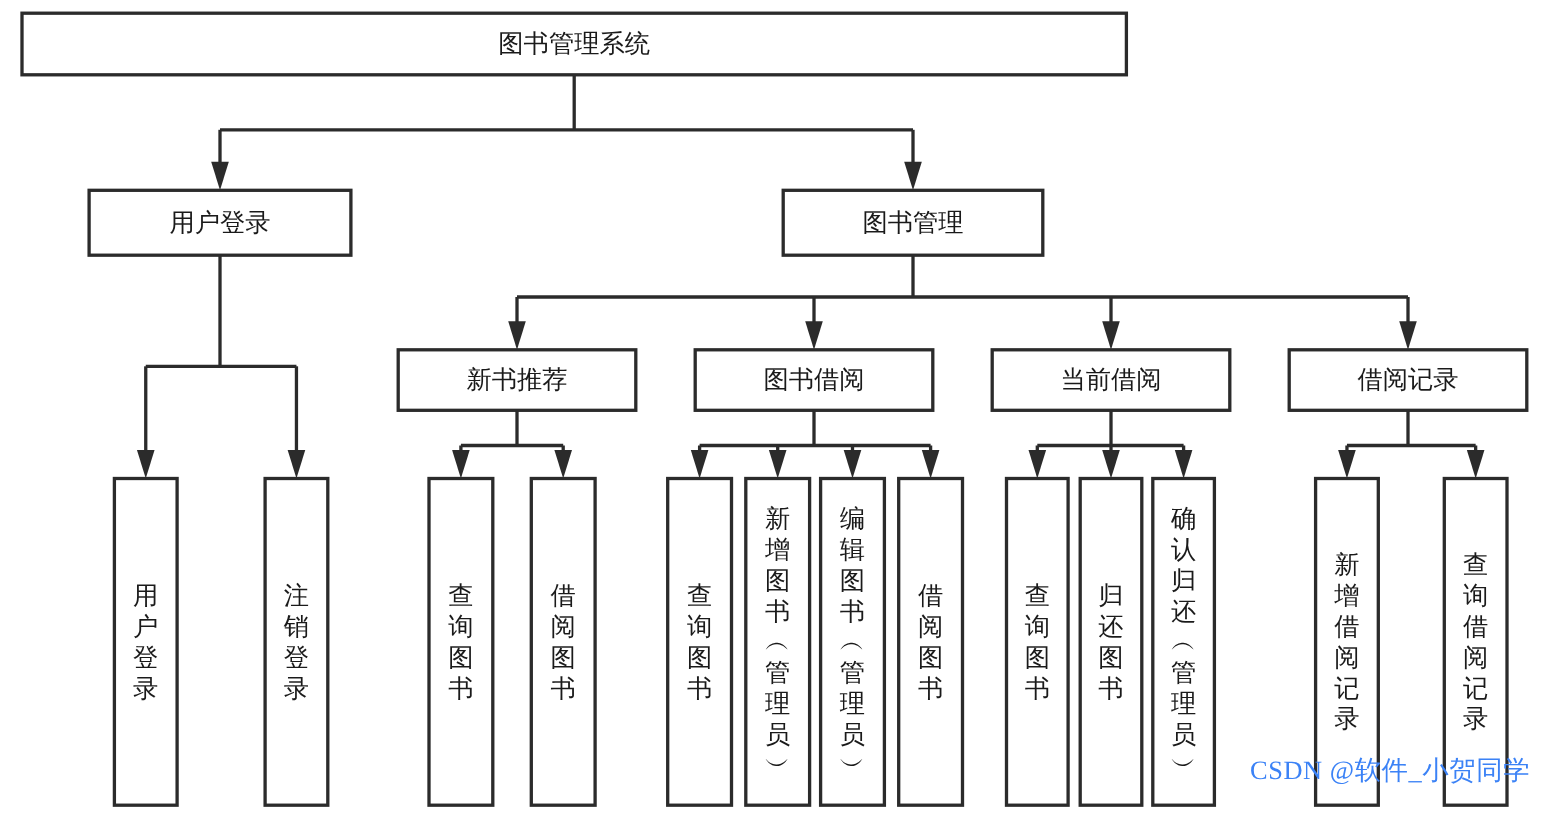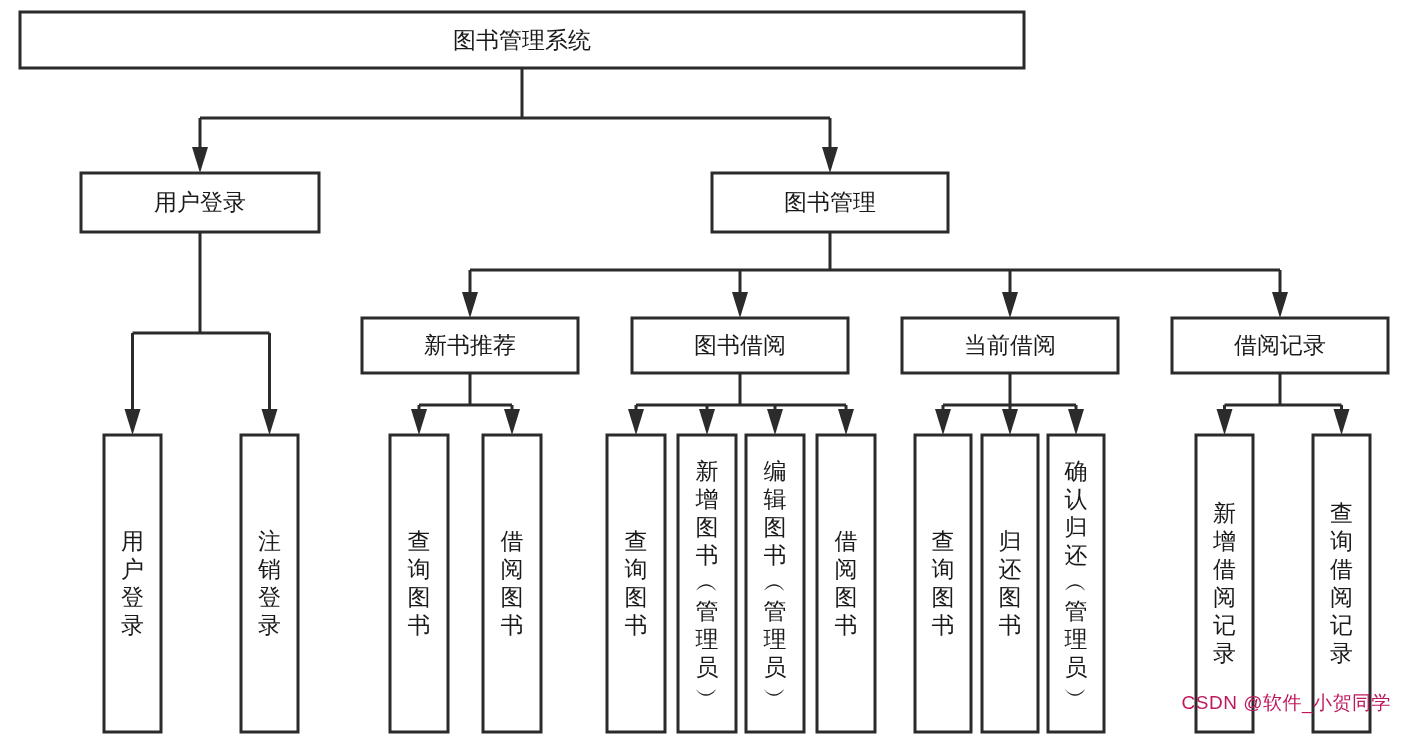--- a/index.html
+++ b/index.html
@@ -45,23 +45,23 @@
     fill: none;
   }
   .arrow-head {
     fill: #2b2b2b;
     stroke: none;
   }
   .watermark {
     position: absolute;
     right: 14px;
     bottom: 6px;
-    font-family: Liberation Sans, sans-serif;
-    font-size: 19px;
-    color: #be185d;
+    font-family: Liberation Serif, serif;
+    font-size: 24px;
+    color: #3b82f6;
     letter-spacing: 0.5px;
     white-space: nowrap;
     user-select: none;
   }
 </style>
 </head>
 <body>
 
 <div id="diagram-root">
   <svg id="diagram-svg" width="1405" height="747" viewBox="0 0 1405 747" xmlns="http://www.w3.org/2000/svg">

